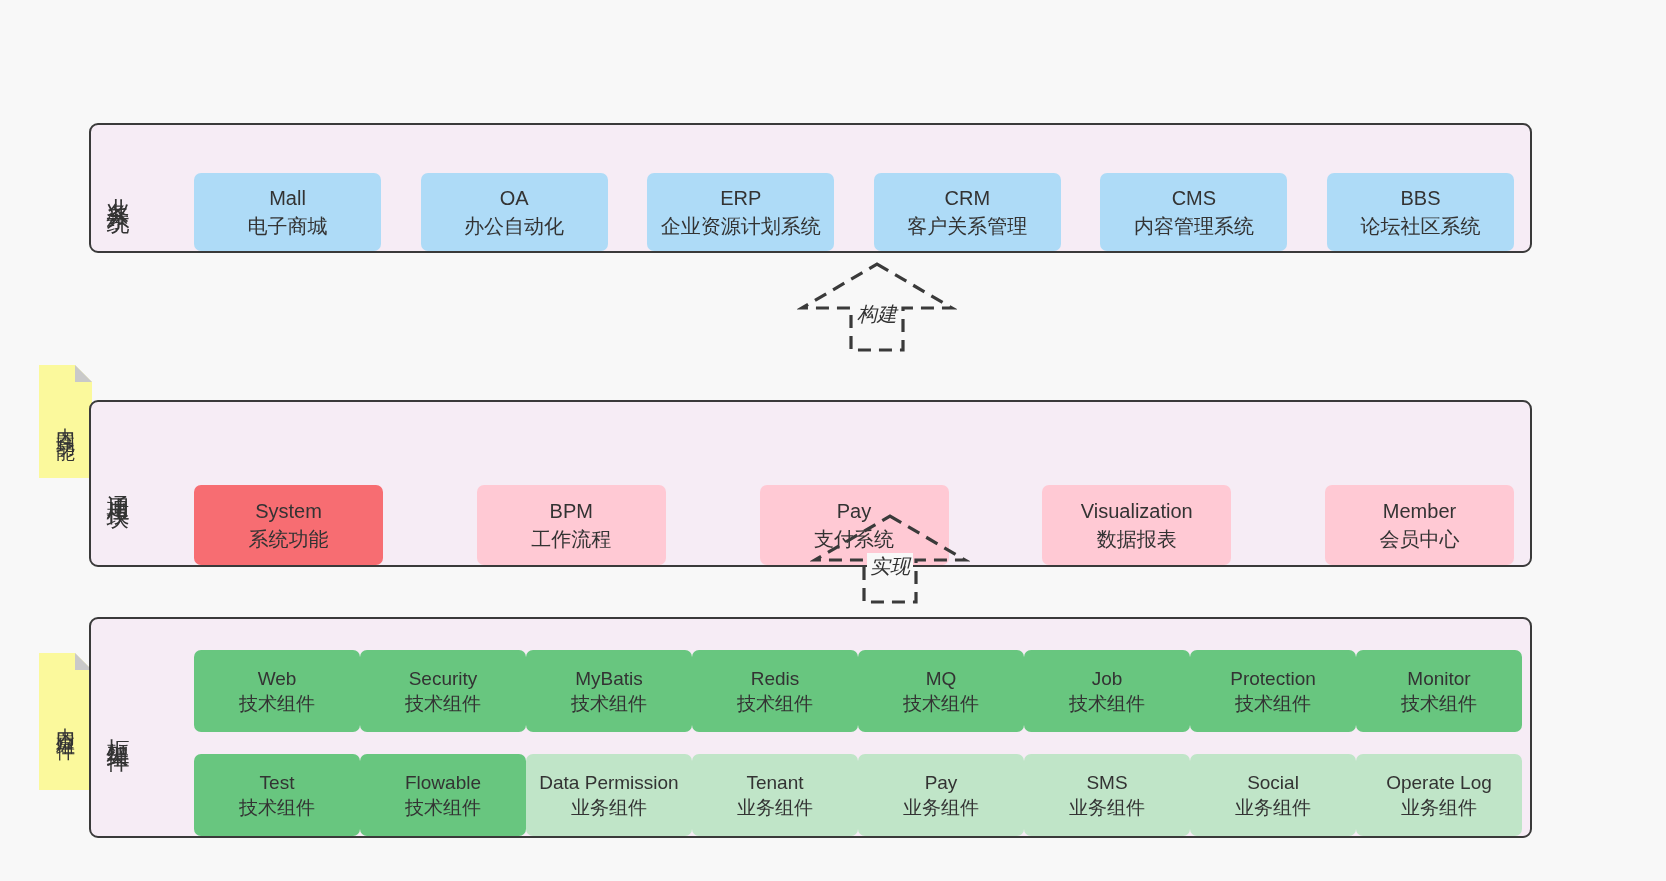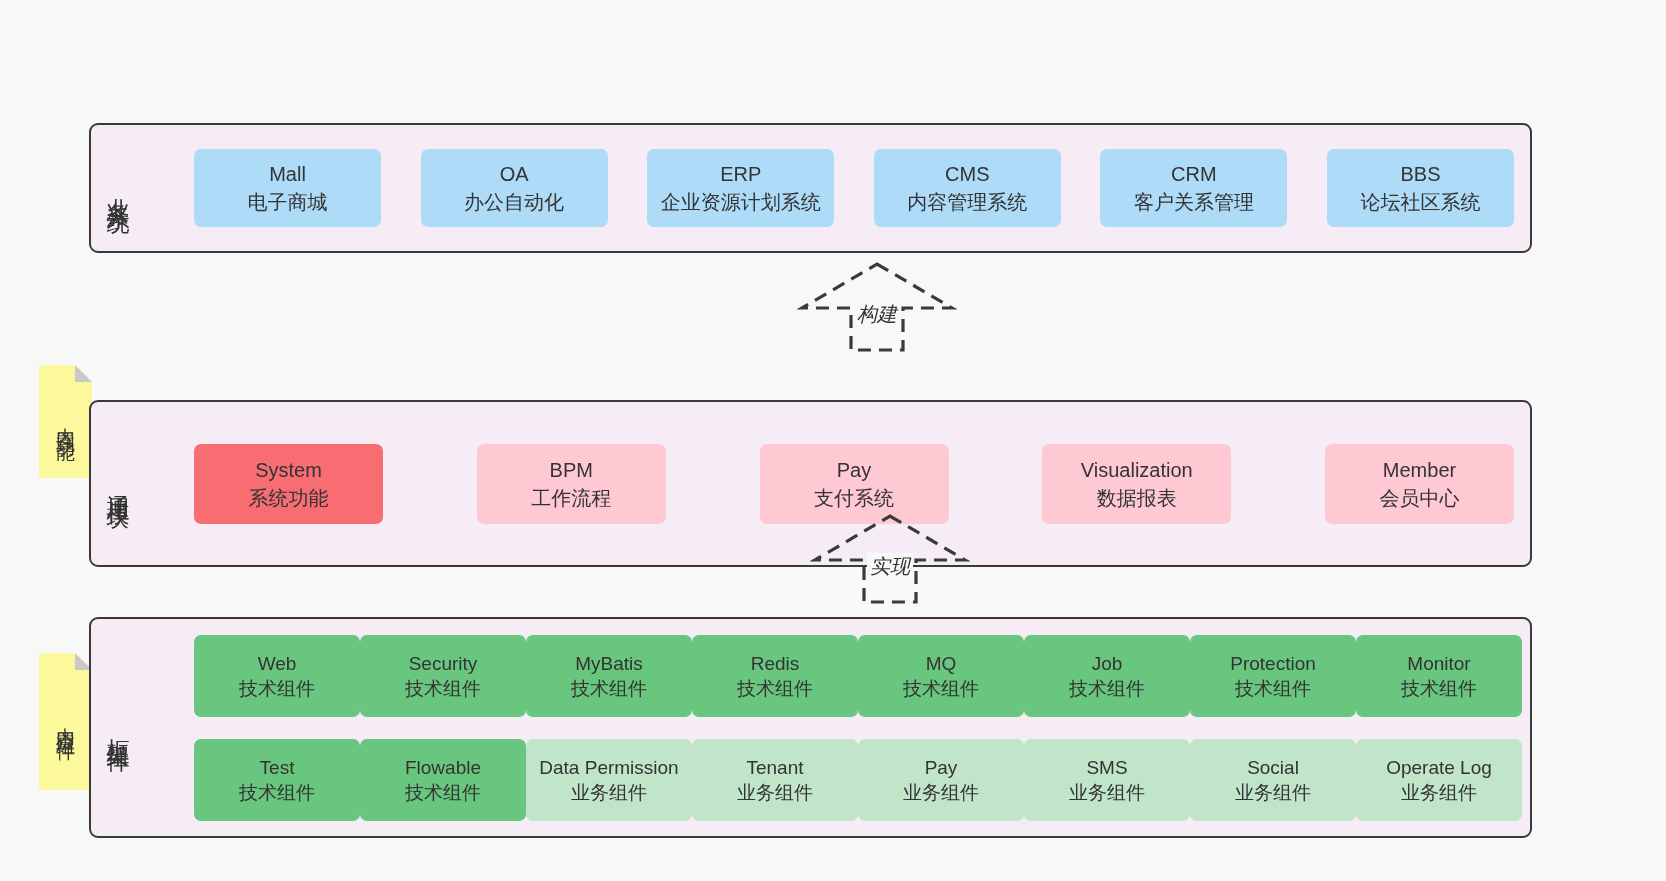--- a/index.html
+++ b/index.html
@@ -25,21 +25,21 @@
   .layer-components { top:617px; height:221px; }
 
   .layer-label {
     width:56px; flex:0 0 56px;
     display:flex; align-items:center; justify-content:center;
     writing-mode:vertical-lr; text-orientation:upright;
     font-size:23px; letter-spacing:4px; color:var(--text,#333);
   }
   .layer-body {
     flex:1; display:flex; flex-direction:column;
-    justify-content:center; gap:22px; padding-right:16px;padding-left:47px;
+    justify-content:flex-end; gap:22px; padding-right:16px;padding-left:47px;
   }
   .box-row { display:flex; justify-content:space-between; }
 
   
   .box {
     border-radius:7px;
     display:flex; flex-direction:column; justify-content:center;
     text-align:center; font-size:20px; line-height:28px;
   }
   .layer-business .box { width:187px; height:78px; }
@@ -109,26 +109,26 @@
           </div>
           <div class="box blue">
             <div class="box-en">OA</div>
             <div class="box-zh">办公自动化</div>
           </div>
           <div class="box blue">
             <div class="box-en">ERP</div>
             <div class="box-zh">企业资源计划系统</div>
           </div>
           <div class="box blue">
+            <div class="box-en">CRM</div>
+            <div class="box-zh">客户关系管理</div>
+          </div>
+          <div class="box blue">
             <div class="box-en">CMS</div>
             <div class="box-zh">内容管理系统</div>
-          </div>
-          <div class="box blue">
-            <div class="box-en">CRM</div>
-            <div class="box-zh">客户关系管理</div>
           </div>
           <div class="box blue">
             <div class="box-en">BBS</div>
             <div class="box-zh">论坛社区系统</div>
           </div>
         </div>
     </div>
   </section>
 
   <div class="arrow arrow-build">

